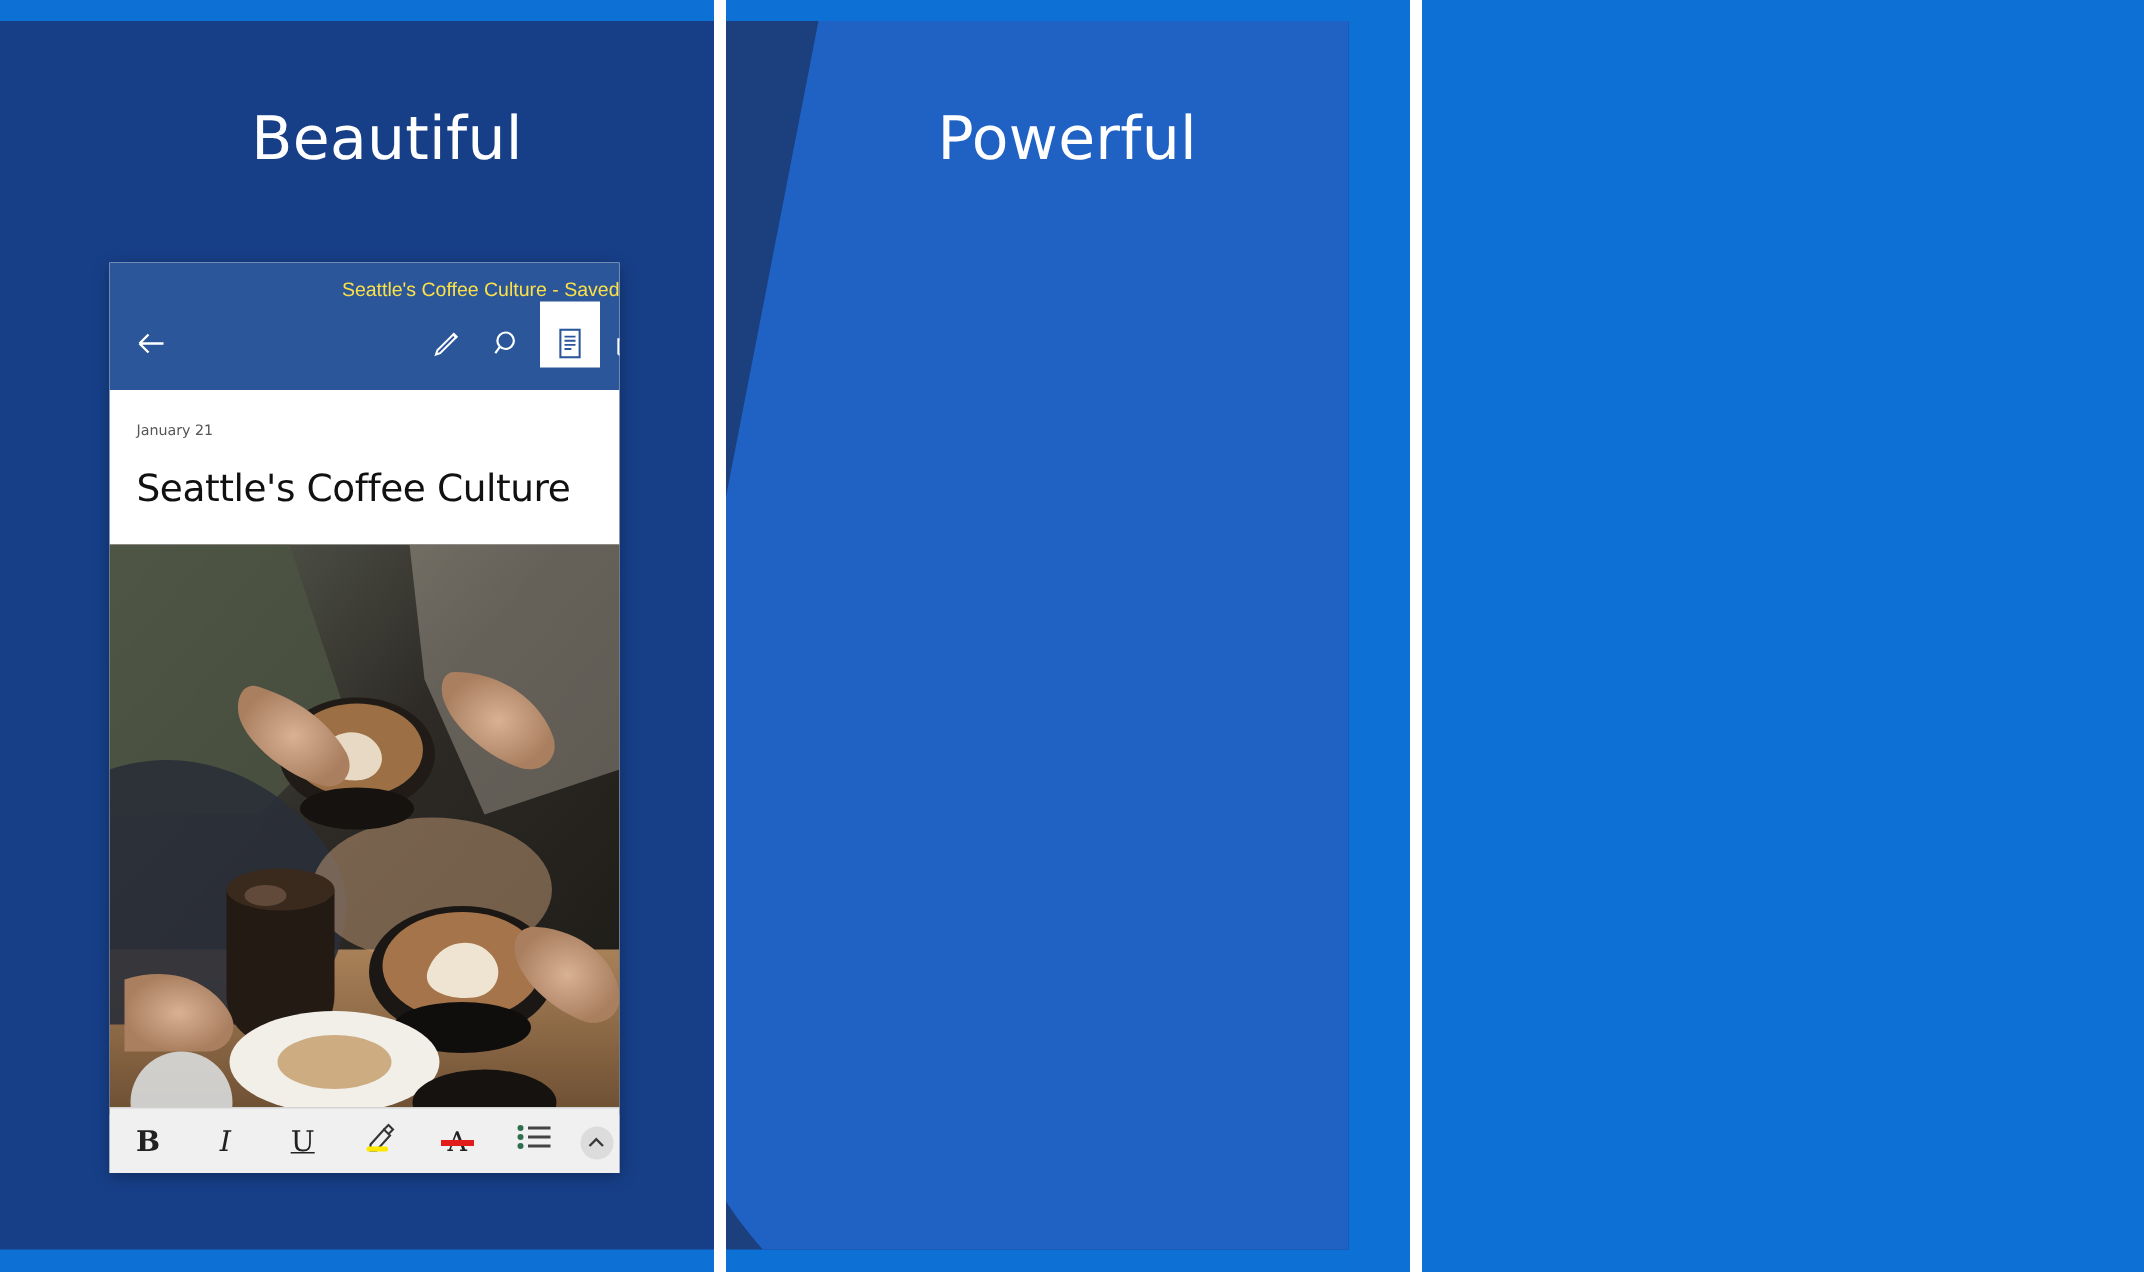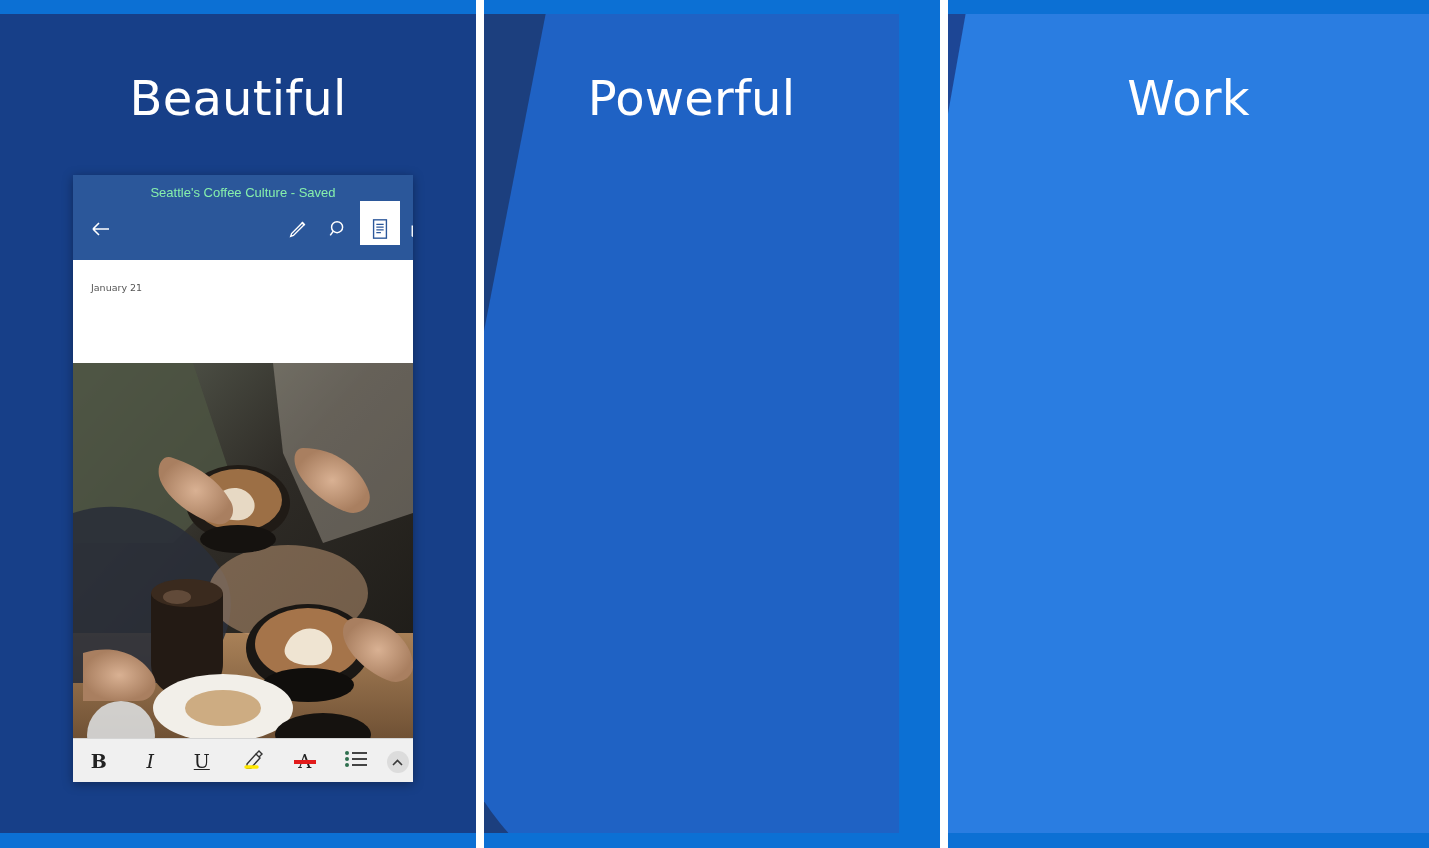--- a/index.html
+++ b/index.html
@@ -14,32 +14,32 @@
 
   .swoosh{position:absolute;pointer-events:none;}
   
   #p2 .sw1{left:-20px;top:-80px;width:620px;height:1000px;background:#1f62c4;
            border-radius:0 0 0 380px;transform:skewX(-11deg);}
   
   #p3 .sw1{left:-60px;top:-120px;width:700px;height:1120px;background:#2a7de1;
            border-radius:0 0 0 420px;transform:skewX(-10deg);}
 
   .ptitle{position:absolute;top:56px;left:0;width:100%;text-align:center;
-          color:#fff;font-size:48px;font-weight:400;letter-spacing:.2px;
-          font-family:"DejaVu Sans",sans-serif;}
+          color:#fff;font-size:40px;font-weight:400;letter-spacing:.2px;
+          font-family:"DejaVu Sans",sans-serif;padding-left:20px;}
 
   .divider{position:absolute;top:0;width:8px;height:848px;background:#ffffff;}
   #d1{left:476px;} #d2{left:940px;}
 
   
   #phone1{position:absolute;left:73px;top:161px;width:340px;height:607px;
           background:#fff;box-shadow:0 2px 10px rgba(0,0,0,.35);overflow:hidden;}
   .w-head{background:#2b579a;height:85px;position:relative;}
-  .w-title{position:absolute;top:10px;left:0;width:100%;text-align:center;
-           color:#86efac;font-size:13px;}
+  .w-title{position:absolute;top:10px;left:0;width:100%;text-align:right;
+           color:#fde047;font-size:13px;}
   .w-icons{position:absolute;top:34px;left:0;width:100%;height:40px;}
   .w-ic{position:absolute;color:#fff;display:flex;align-items:center;justify-content:center;}
   .w-ic svg{display:block;}
   .sel-box{position:absolute;left:287px;top:26px;width:40px;height:44px;background:#fff;}
   .doc-meta{padding:22px 28px 0 18px;}
   .doc-date{font-size:9.5px;color:#555;font-family:"DejaVu Sans",sans-serif;}
   .doc-h1{font-size:25px;color:#111;margin-top:18px;font-family:"DejaVu Sans",sans-serif;
           font-weight:400;letter-spacing:-.3px;}
   .photo{position:absolute;left:0;top:188px;width:340px;height:380px;overflow:hidden;
          background:#3a3128;}
@@ -91,20 +91,21 @@
                 <path d="M9 12c2-6 6-7 9-7"></path>
                 <path d="M15 1l4 4-4 4"></path>
               </svg>
           </div>
 
         </div>
       </div>
 
       <div class="doc-meta">
         <div class="doc-date">January 21</div>
+        <div class="doc-h1">Seattle's Coffee Culture</div>
       </div>
 
       <div class="photo">
         <svg width="340" height="380" viewBox="0 0 340 380" preserveAspectRatio="none">
           <defs>
             <linearGradient id="bg1" x1="0" y1="0" x2="1" y2="1">
               <stop offset="0" stop-color="#5d6356"></stop>
                 <stop offset=".45" stop-color="#2e2b26"></stop>
                 <stop offset="1" stop-color="#1b1915"></stop>
             </linearGradient>
@@ -185,21 +186,16 @@
       </div>
     </div>
   </div>
 
   <div class="panel" id="p2">
     <div class="swoosh sw1"></div>
     <div class="ptitle">Powerful</div>
 
   </div>
 
-  <div class="panel" id="p3">
-    <div class="swoosh sw1"></div>
-    <div class="ptitle">Work</div>
-
-  </div>
 
   <div class="divider" id="d1"></div>
   <div class="divider" id="d2"></div>
 </div>
 
 </body></html>

